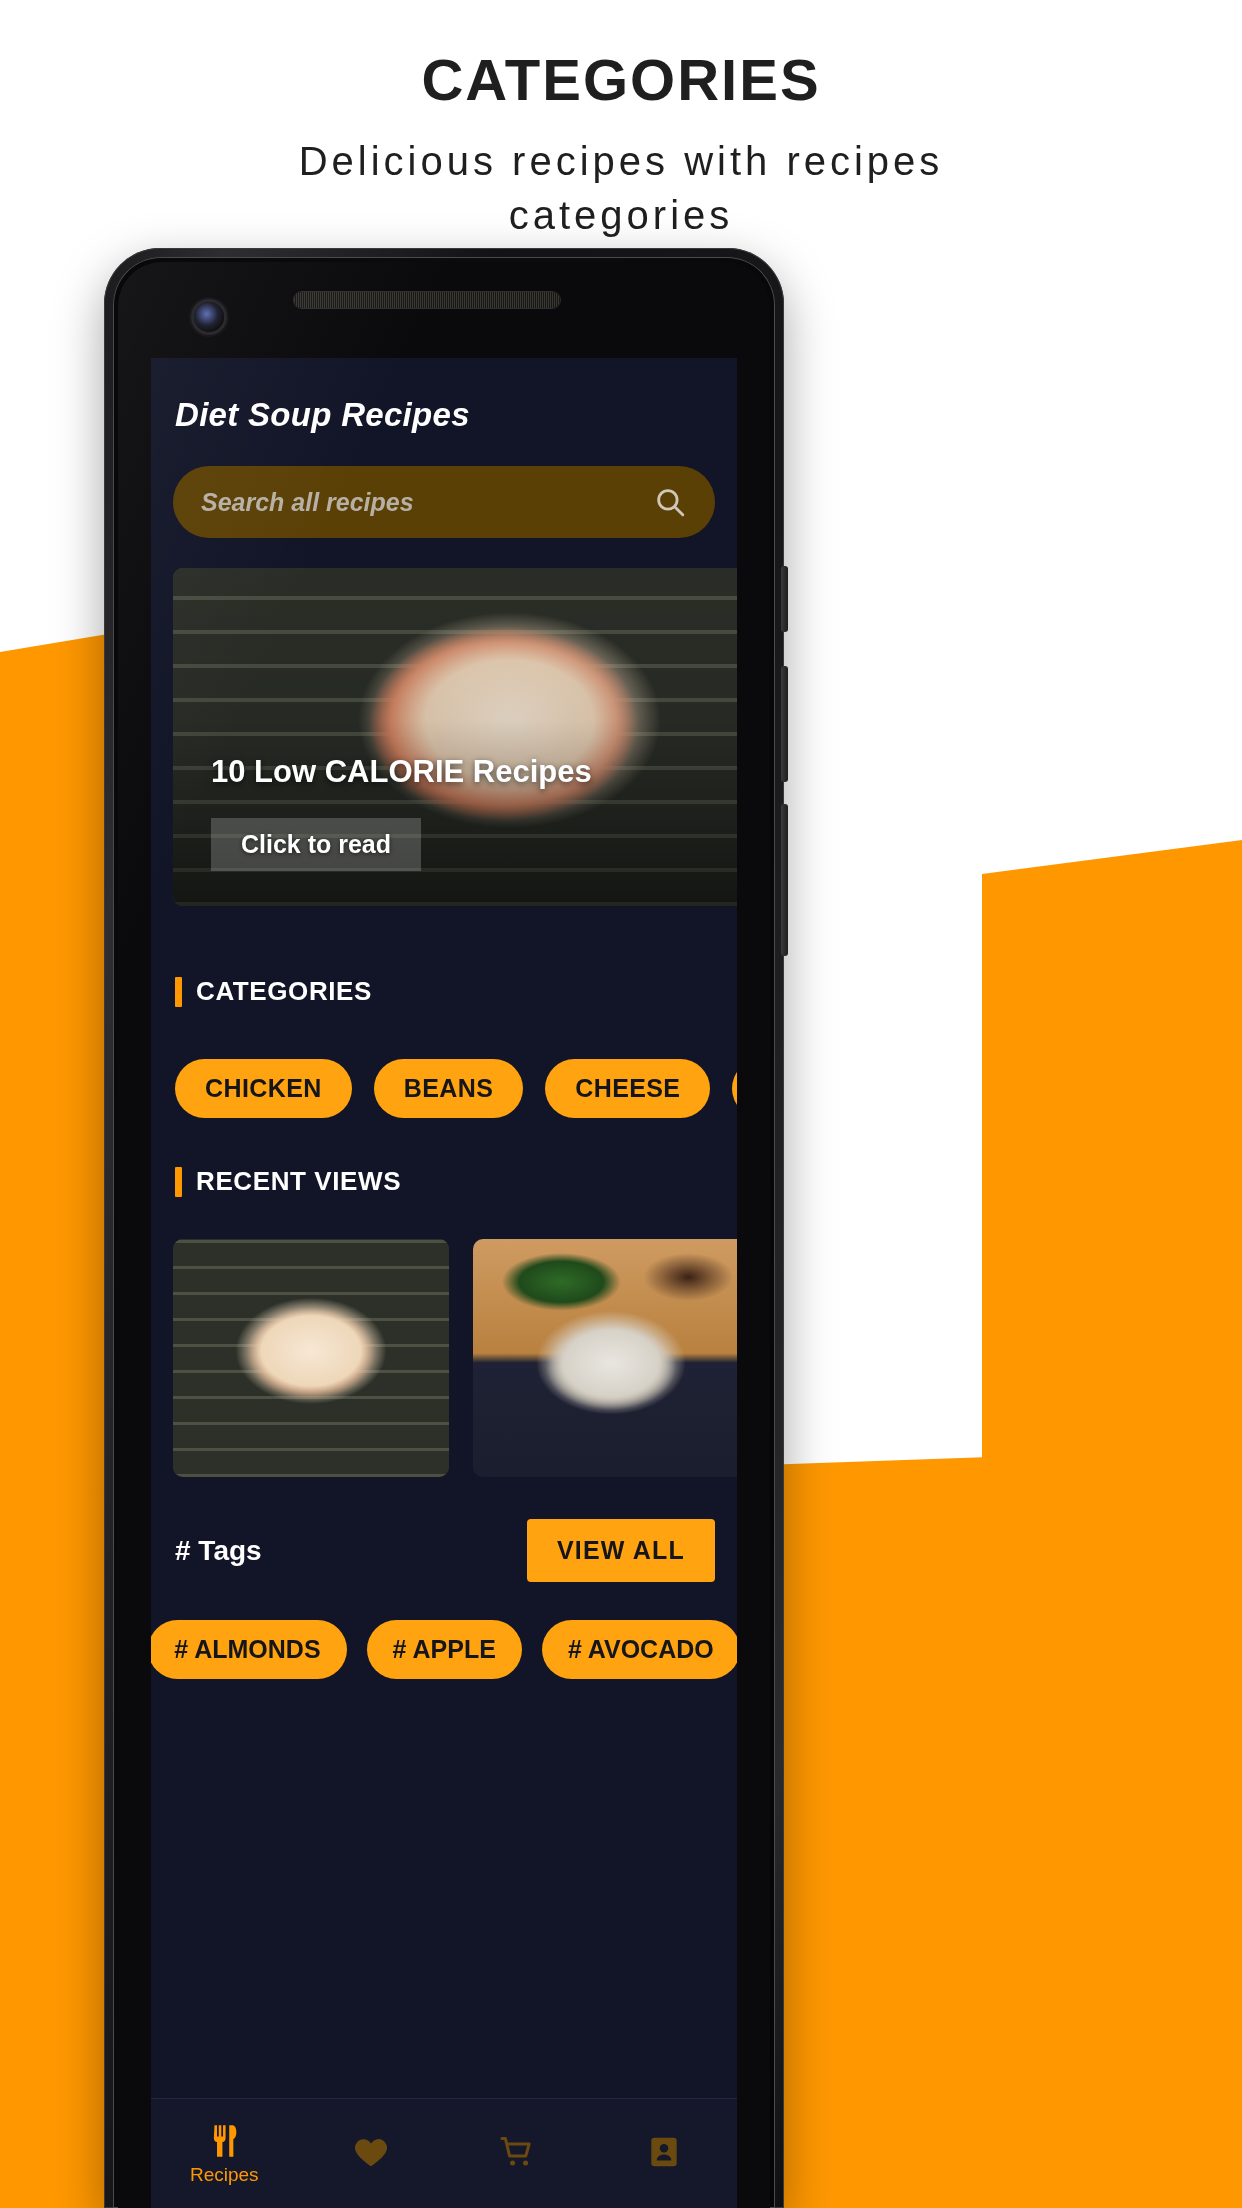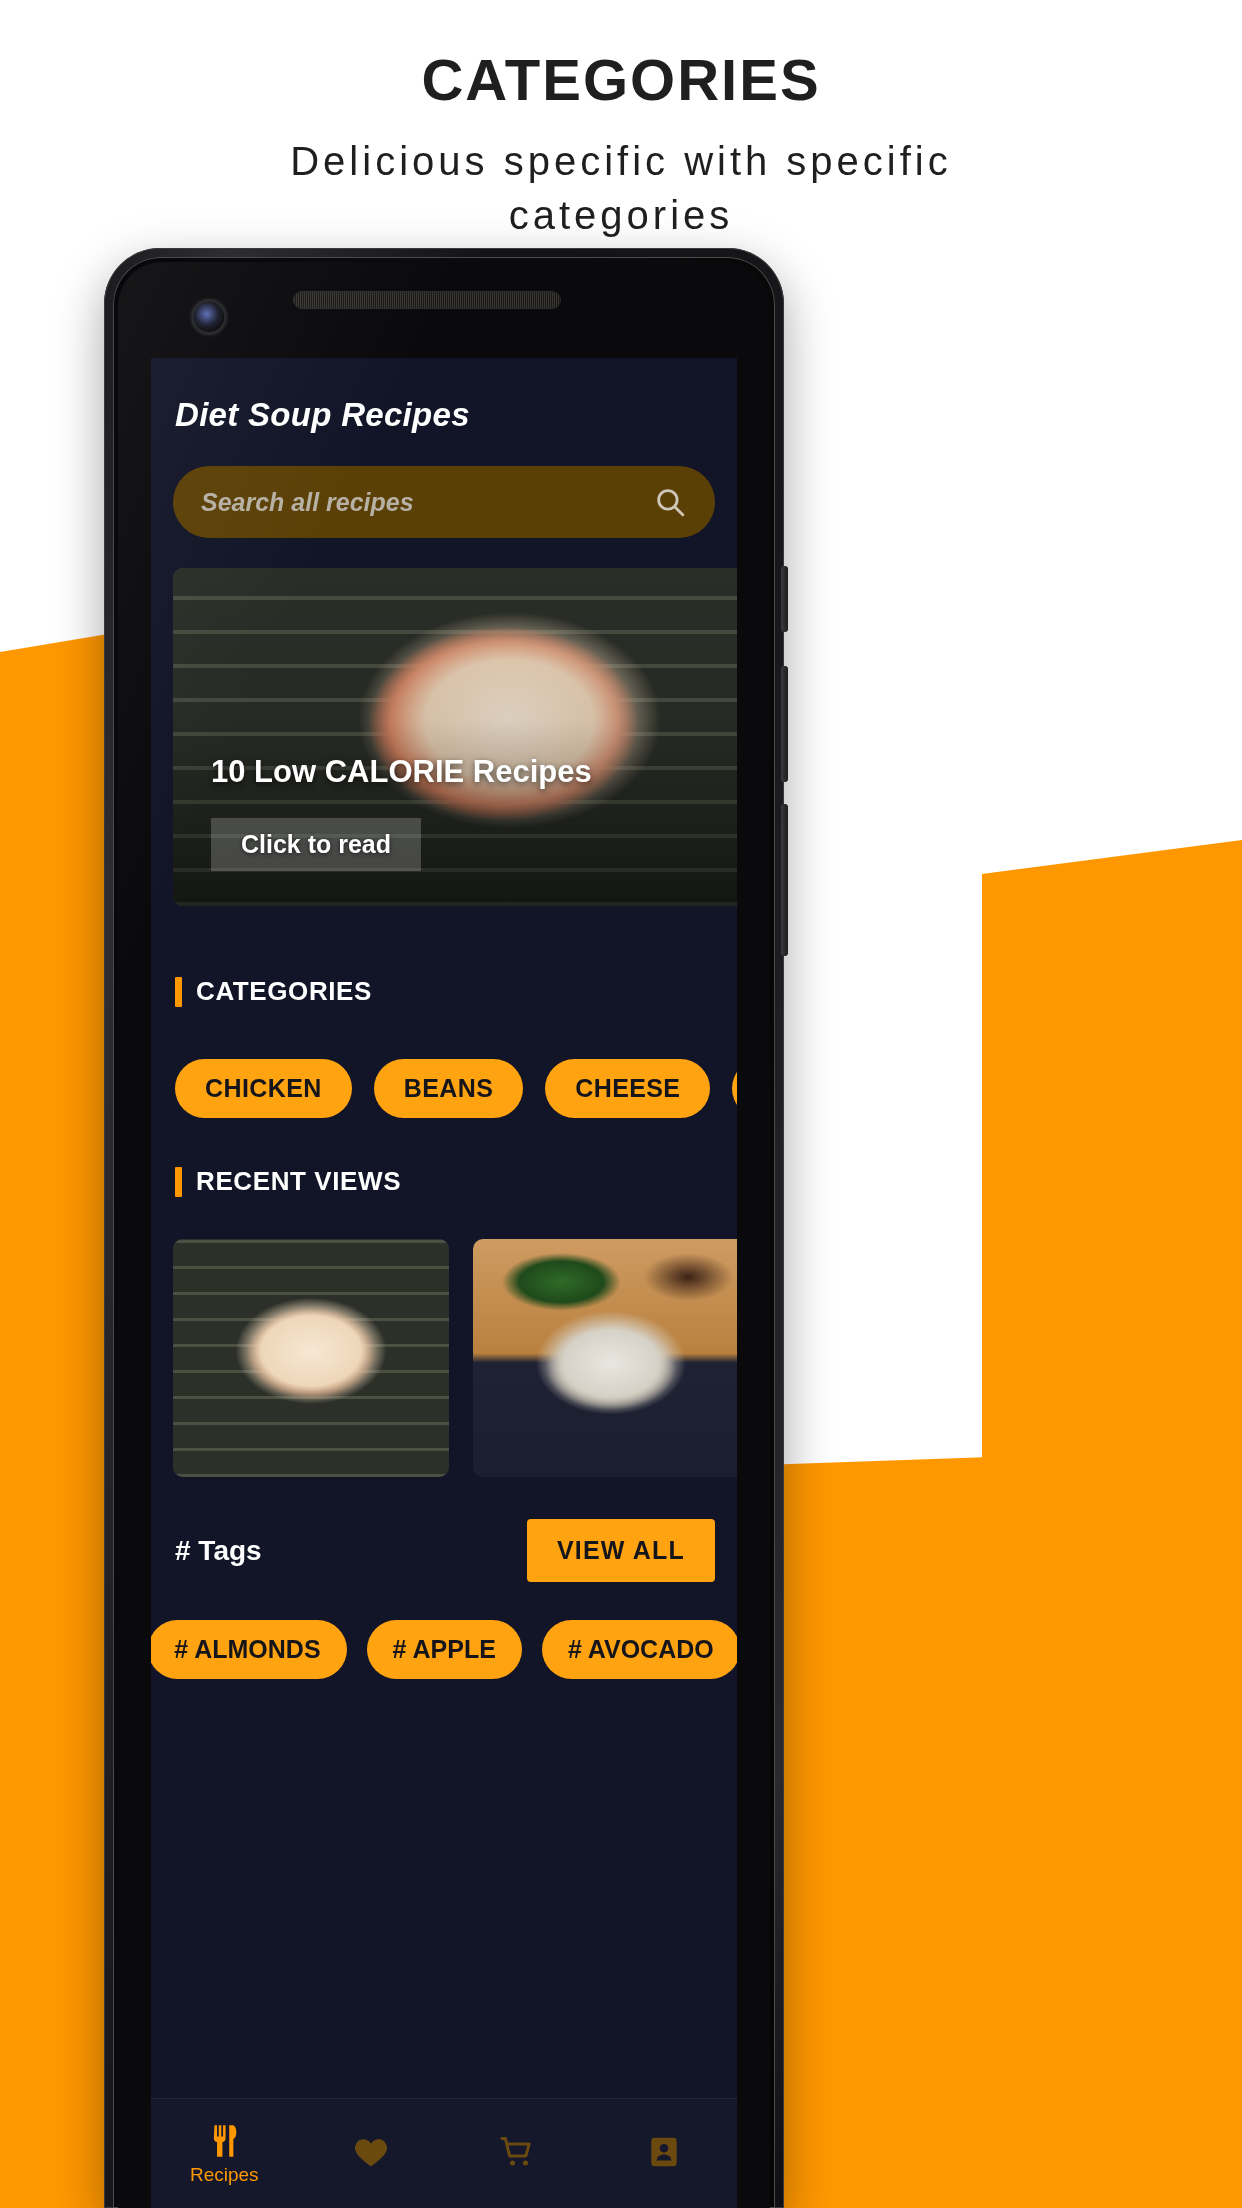--- a/index.html
+++ b/index.html
@@ -201,21 +201,21 @@
 </style>
 </head>
 <body>
 
 <div class="wedge-left"></div>
 <div class="wedge-right"></div>
 <div class="wedge-bottom"></div>
 
 <div class="headline-wrap">
   <div class="headline">CATEGORIES</div>
-  <div class="subheadline">Delicious specific with specific categories</div>
+  <div class="subheadline">Delicious recipes with recipes categories</div>
 </div>
 
 <div class="phone">
   <div class="phone-body"></div>
   <div class="phone-inner-ring"></div>
   <div class="side-btn b1"></div>
   <div class="side-btn b2"></div>
   <div class="side-btn b3"></div>
 
   <div class="phone-bezel">

